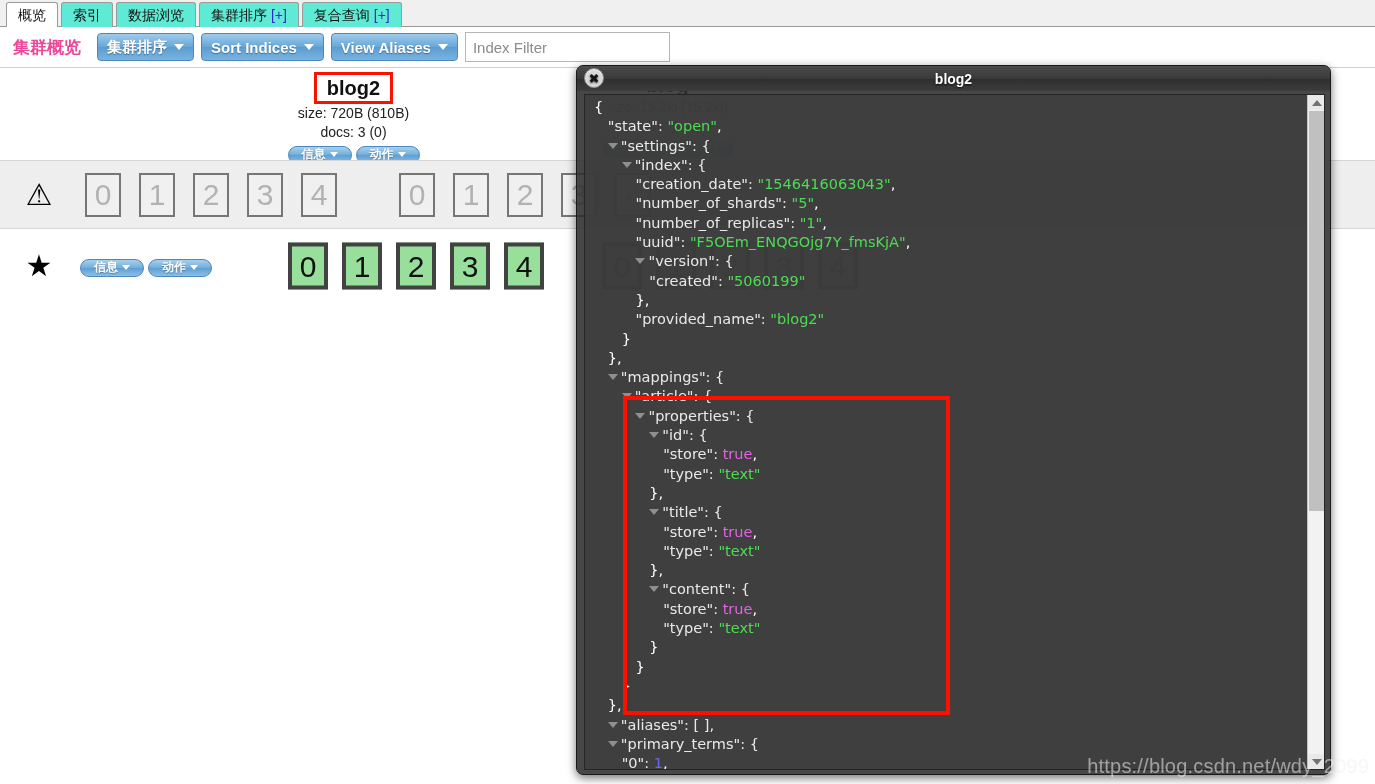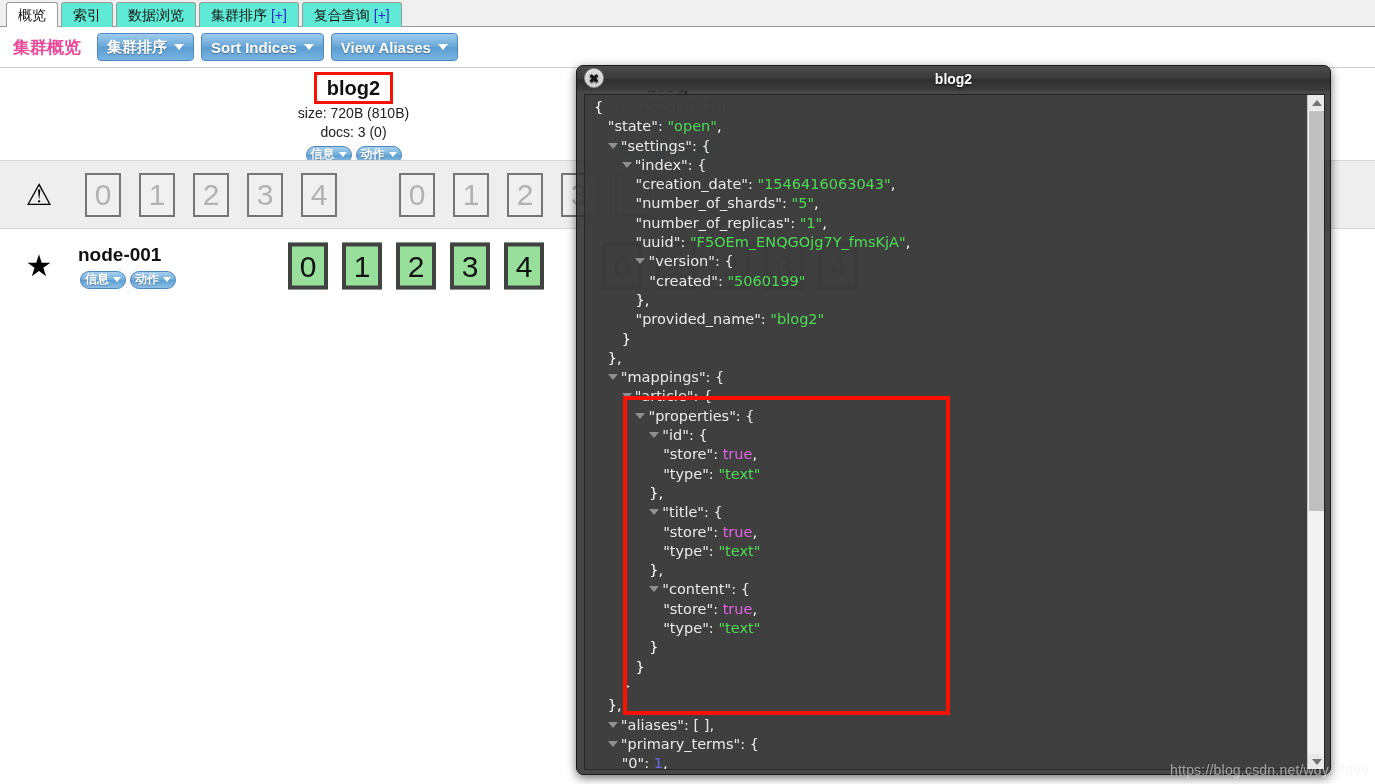--- a/index.html
+++ b/index.html
@@ -107,21 +107,21 @@
     padding: 0 10px;
     background: #fff;
     position: relative;
     z-index: 5;
   }
   .idx-meta { font-size: 14px; color: #222; line-height: 19px; }
   .pillrow { margin-top: 2px; }
   .pill {
     display: inline-flex; align-items: center;
     height: 18px;
-    padding: 0 4px;
+    padding: 0 13px;
     margin: 0 2px;
     font-size: 12px; font-weight: bold;
     color: #fff;
     border-radius: 9px;
     border: 1px solid #4d87bf;
     background: linear-gradient(to bottom, #a8d0ee 0%, #6faedb 50%, #5e9fd3 52%, #8cc0e6 100%);
     text-shadow: 0 1px 1px rgba(0,0,0,.3);
     cursor: pointer;
     white-space: nowrap;
   }
@@ -272,21 +272,21 @@
   .vs-arrow.down i { border-top: 6px solid #727272; }
   .vs-thumb {
     position: absolute; left: 1px; top: 16px;
     width: 15px; height: 400px;
     background: #c0c0c0;
     cursor: pointer;
   }
 
   .watermark {
     position: absolute; right: 6px; bottom: 6px;
-    font-size: 14px;
+    font-size: 20px;
     color: rgba(240,240,240,0.55);
     font-family: "Liberation Sans", sans-serif;
     letter-spacing: .2px;
     z-index: 20;
     pointer-events: none;
   }
 </style>
 </head>
 <body>
 
@@ -309,20 +309,21 @@
         </div>
         <div class="btn">
           <span>Sort Indices</span>
           <span class="caret"></span>
         </div>
         <div class="btn">
           <span>View Aliases</span>
           <span class="caret"></span>
         </div>
       </div>
+    <input class="filter-input" type="text" value="" placeholder="Index Filter" style="">
   </div>
 
   <div class="grid">
 
     <div class="row idx-row" id="index-cards">
         <div class="idx-card" style="left: 262px;">
           <div><span class="idx-name boxed">blog2</span></div>
           <div class="idx-meta">size: 720B (810B)</div>
           <div class="idx-meta">docs: 3 (0)</div>
           <div class="pillrow"><span class="pill">
@@ -363,21 +364,20 @@
               <div class="shard empty">1</div>
               <div class="shard empty">2</div>
               <div class="shard empty">3</div>
               <div class="shard empty">4</div>
             </div>
           </div>
         </div>
         <div class="node-row node" style="position: absolute; top: 161px;">
           <div class="node-ico">★</div>
           <div class="node-label">
-            <div class="node-name">node-001</div>
             <div class="pillrow"><span class="pill">
                 <span>信息</span>
                 <span class="caret"></span>
               </span><span class="pill">
                 <span>动作</span>
                 <span class="caret"></span>
               </span></div>
           </div>
           <div class="shards">
             <div class="shardset" style="left: 5px;">

